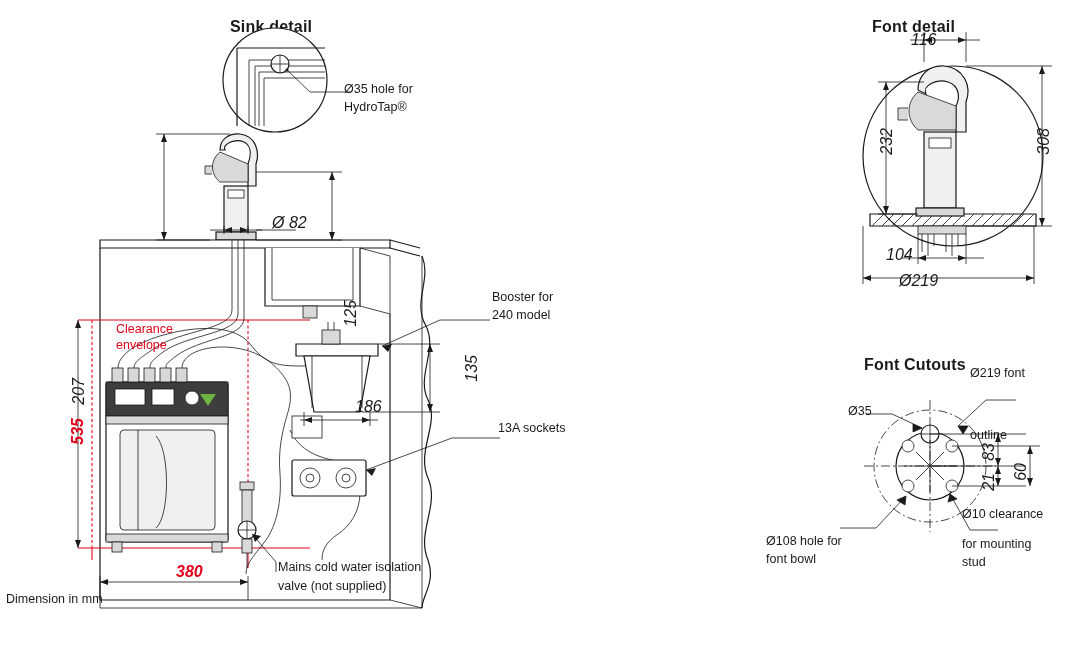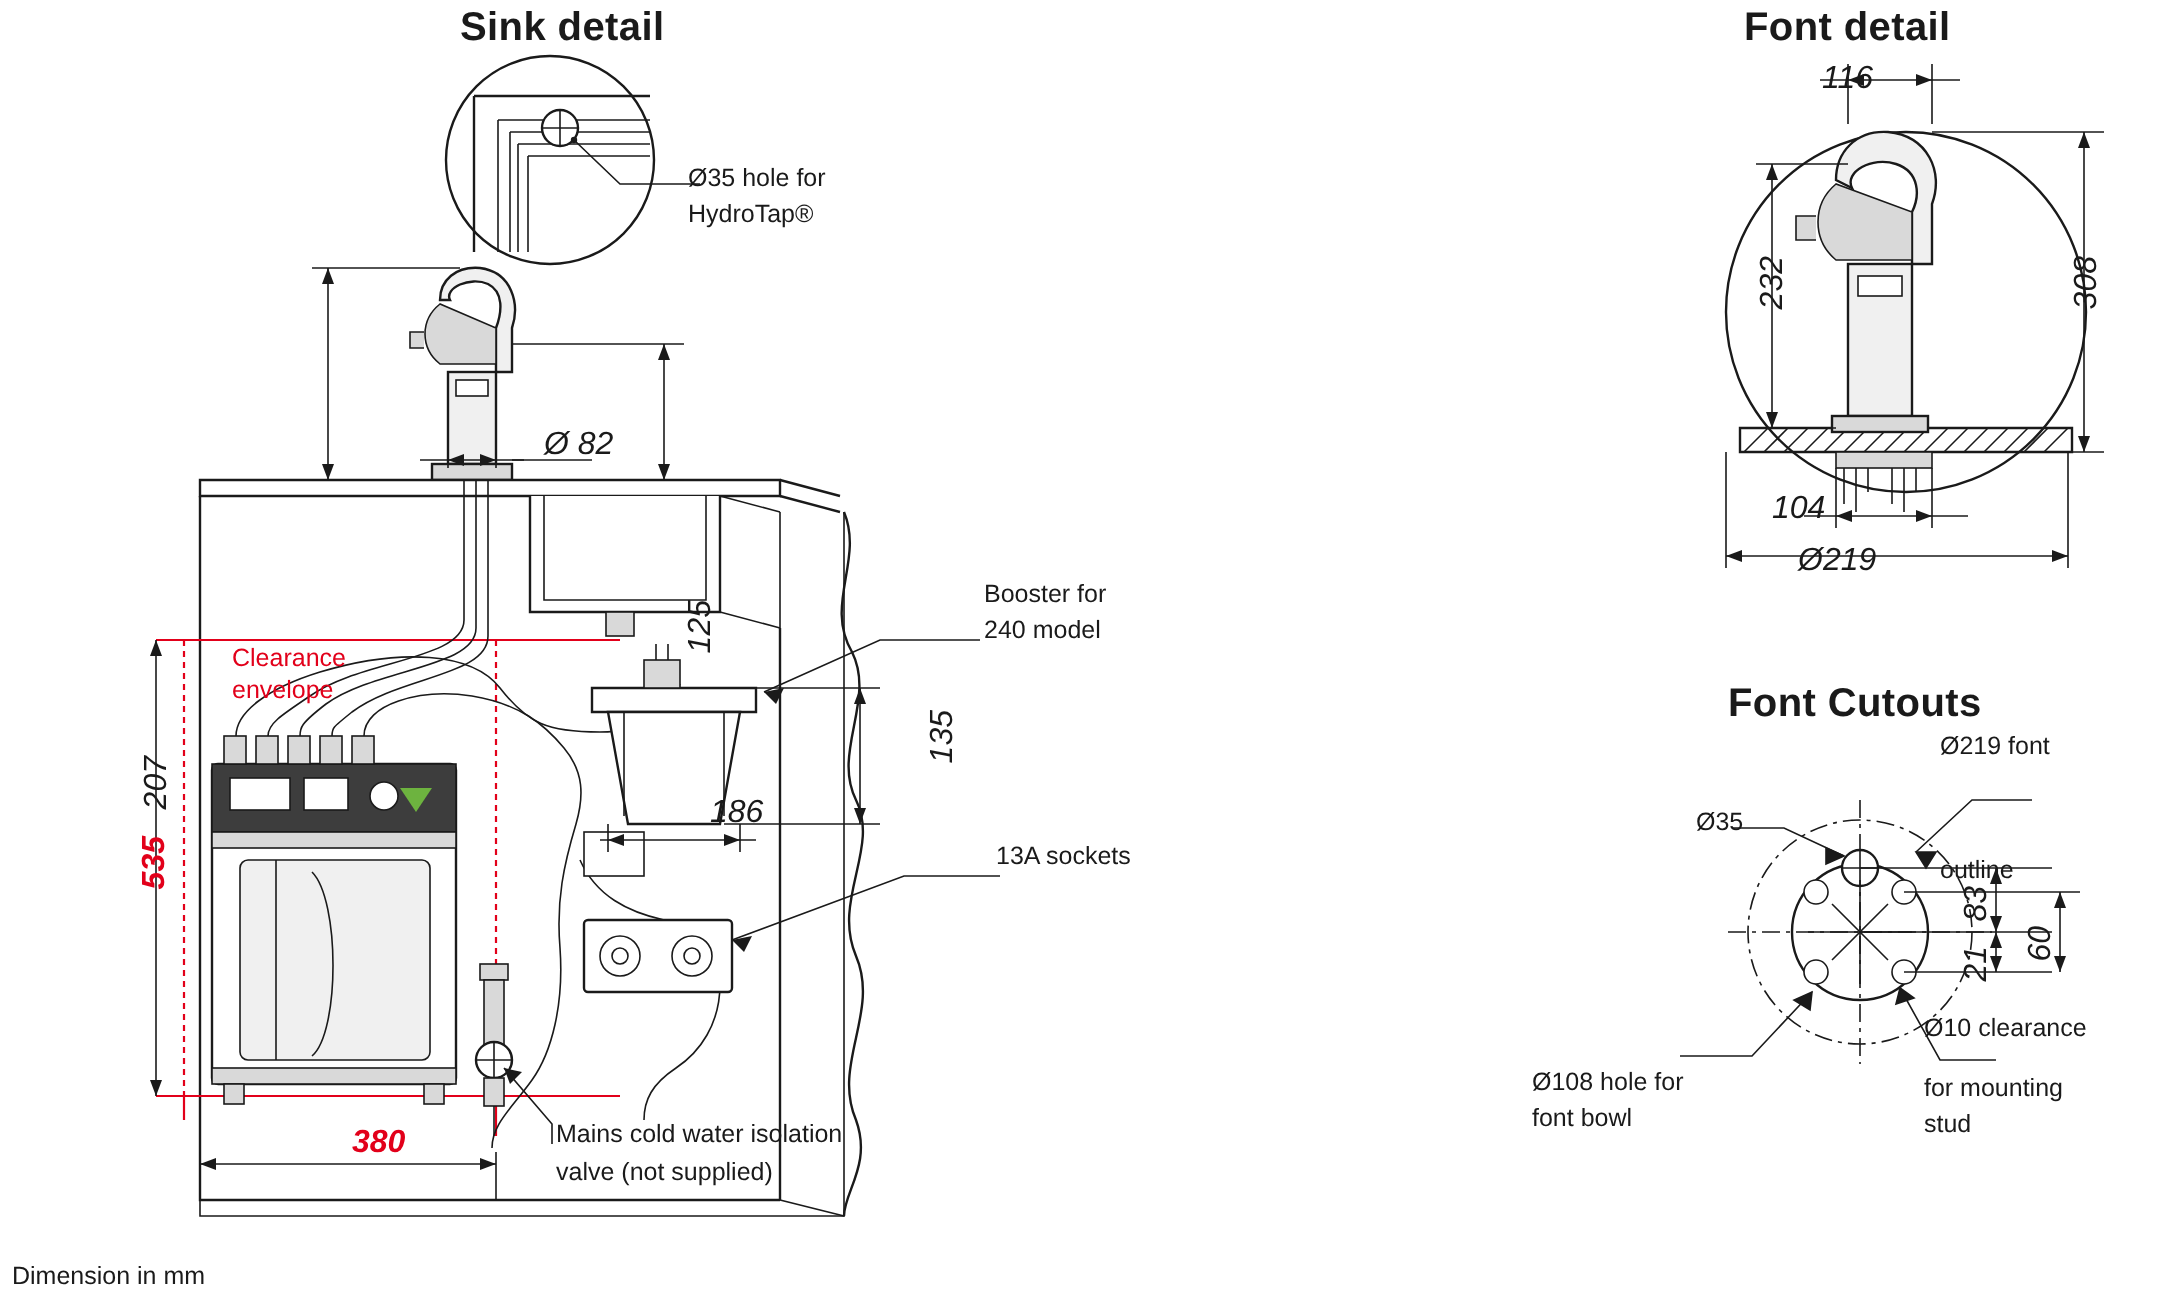--- a/index.html
+++ b/index.html
@@ -5,21 +5,21 @@
   html,body{margin:0;padding:0;}
   body{
     width:1080px;height:648px;
     background:#ffffff;
     font-family:"Liberation Sans", sans-serif;
     color:#1a1a1a;
     position:relative;
     overflow:hidden;
   }
   .abs{position:absolute;}
-  .ttl{font-size:20px;font-weight:bold;letter-spacing:.2px;}
+  .ttl{font-size:16px;font-weight:bold;letter-spacing:.2px;margin-top:15px;}
   .lbl{font-size:12.5px;line-height:15px;}
   .dim{font-size:16px;font-style:italic;}
   .red{color:#e2001a;}
   .vert{writing-mode:vertical-rl;transform:rotate(180deg);}
   svg{display:block;overflow:visible;}
   .ln{stroke:#1a1a1a;fill:none;}
   .thin{stroke-width:.8;}
   .med{stroke-width:1.2;}
   .redln{stroke:#e2001a;fill:none;stroke-width:1.1;}
   .dashfine{stroke-dasharray:3 2.5;}
@@ -404,13 +404,13 @@
 <div class="abs dim vert" style="left:980px;top:473px;">21</div>
 <div class="abs dim vert" style="left:1012px;top:463px;">60</div>
 
 <div class="abs lbl" style="left:766px;top:534px;">Ø108 hole for</div>
 <div class="abs lbl" style="left:766px;top:552px;">font bowl</div>
 
 <div class="abs lbl" style="left:962px;top:507px;">Ø10 clearance</div>
 <div class="abs lbl" style="left:962px;top:537px;">for mounting</div>
 <div class="abs lbl" style="left:962px;top:555px;">stud</div>
 
-<div class="abs bottomnote" style="left:6px;top:631px;text-align:right;">Dimension in mm</div>
+<div class="abs bottomnote" style="left:6px;top:592px;text-align:right;">Dimension in mm</div>
 
 </body></html>

